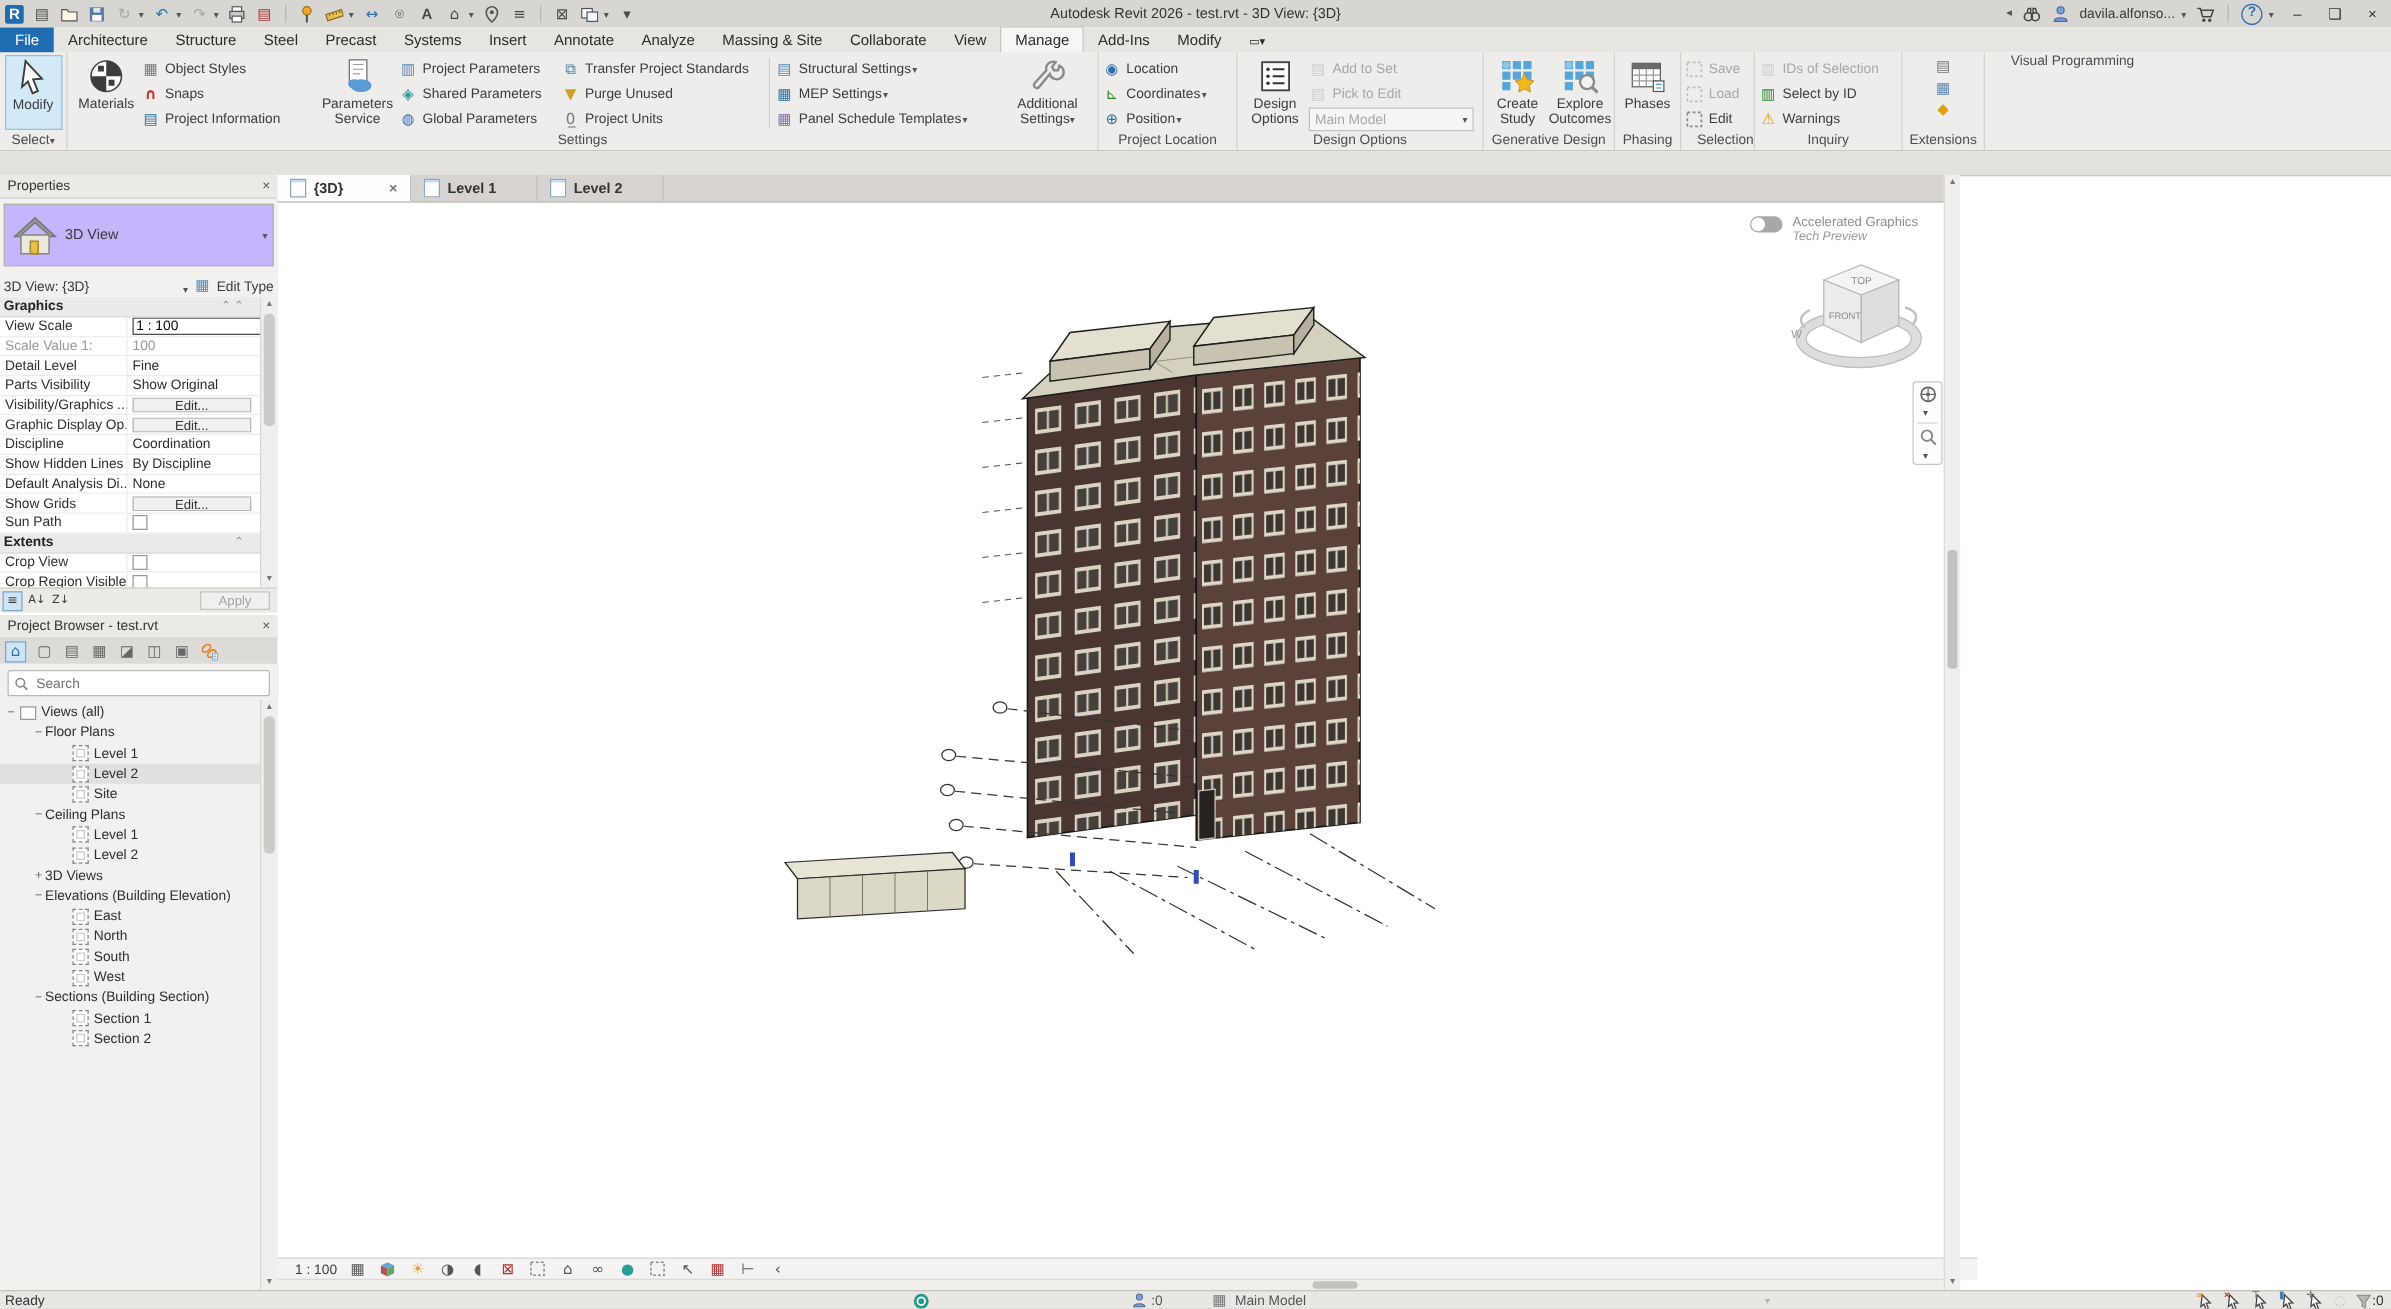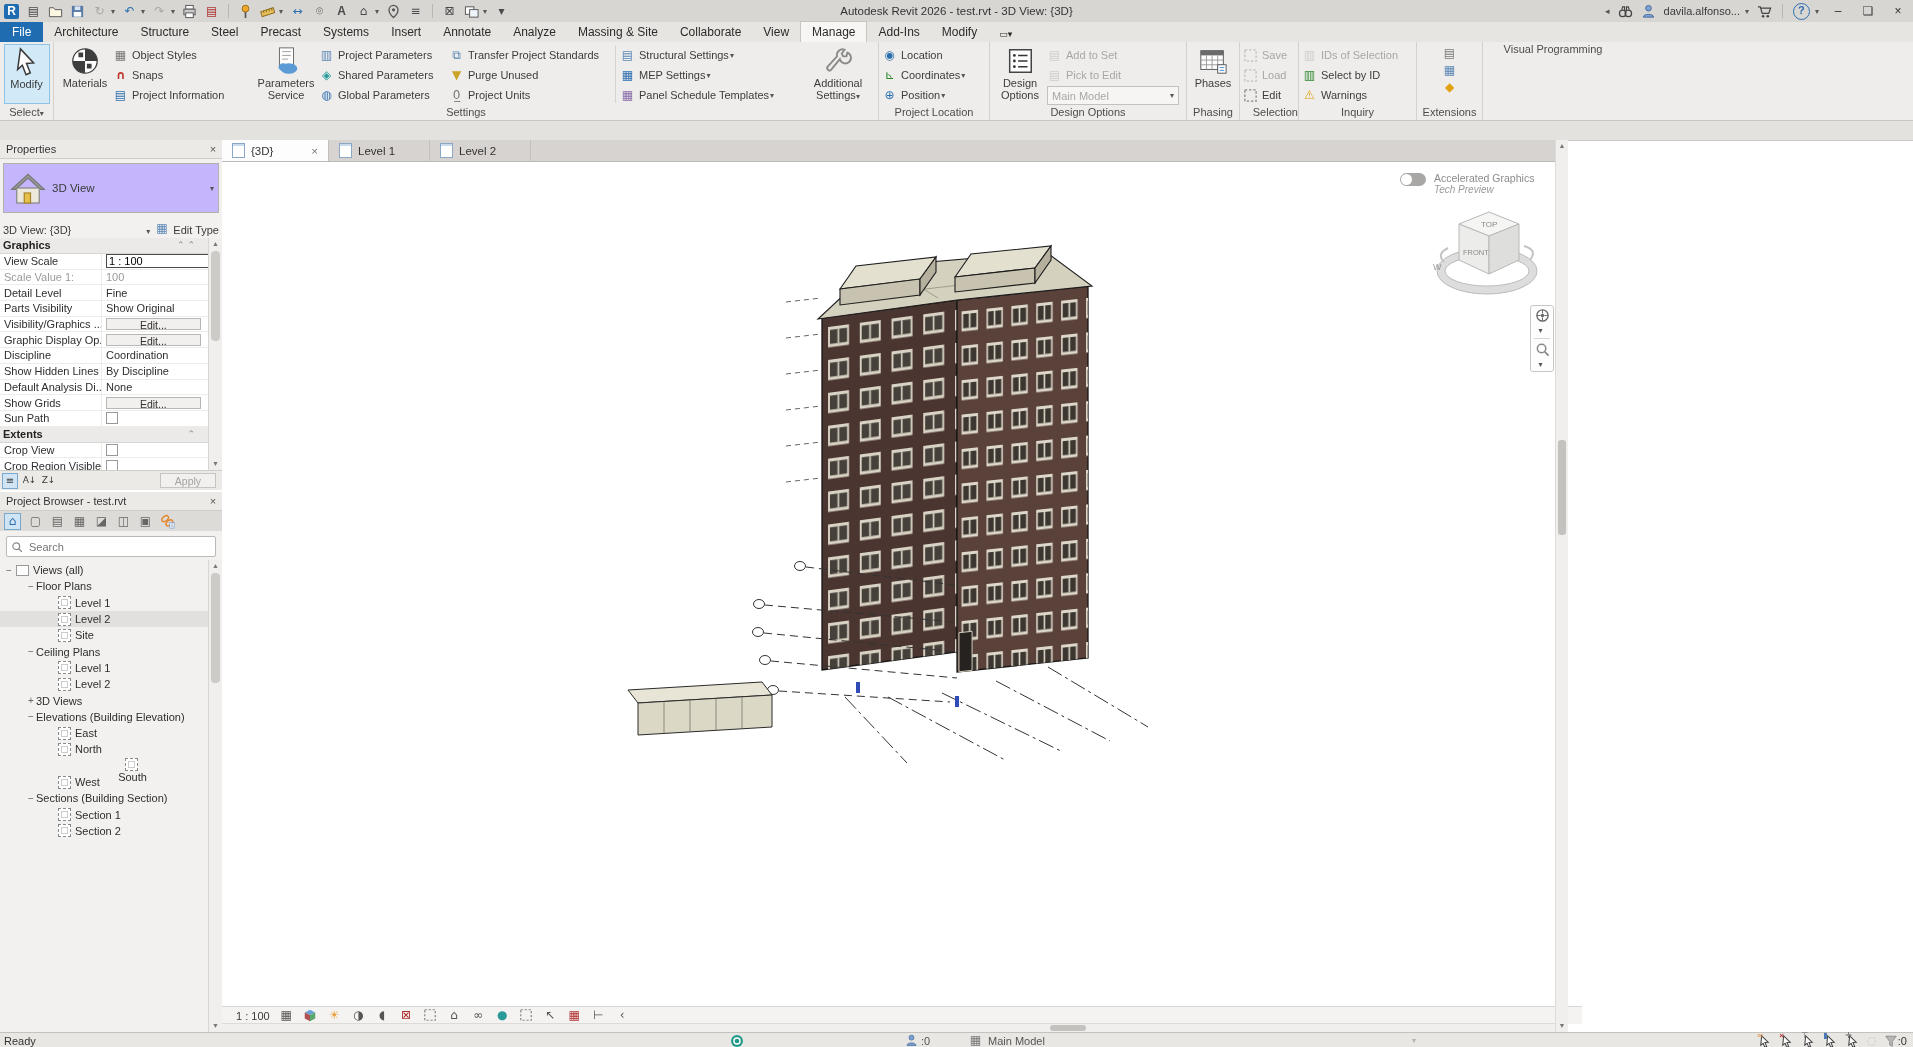--- a/index.html
+++ b/index.html
@@ -51,21 +51,21 @@
   .sthumb{position:absolute;left:2px;width:9px;background:#cdcbc8;border-radius:4px;}
   .sarrow{position:absolute;left:0;width:13px;height:12px;text-align:center;font-size:7px;color:#777;line-height:12px;}
   
   .trow{display:flex;align-items:center;height:16.3px;white-space:nowrap;color:#2e2e2e;}
   .texp{width:10px;text-align:center;color:#666;font-size:10px;flex:none;}
   .tico{width:11px;height:11px;border:1px dashed #888;background:#fff;margin:0 4px 0 2px;flex:none;box-shadow:inset 0 0 0 2px #fff,inset 0 0 0 3px #ccc;}
   .tico3d{width:11px;height:9px;border:1px solid #999;background:#fdfdfd;margin:0 4px 0 2px;flex:none;}
   
   #canvas{position:absolute;left:222px;top:140px;width:1346px;height:892px;background:#fff;}
   #vtabs{position:absolute;left:0;top:0;width:100%;height:21px;background:#d6d3d0;display:flex;border-bottom:1px solid #bdbbb8;}
-  .vtab{display:flex;align-items:center;gap:6px;padding:4px 10px;border-right:1px solid #c2c0bd;color:#333;font-size:11.5px;}
+  .vtab{display:flex;align-items:center;gap:6px;padding:4px 10px;border-right:1px solid #c2c0bd;color:#333;font-size:11.5px;font-weight:bold;}
   .vtab.active{background:#fdfdfd;}
   .vdoc{width:11px;height:13px;border:1px solid #8aa8c5;background:#fff;flex:none;box-shadow:inset 0 2px 0 #c8dcee;}
   #scene{position:absolute;left:0;top:21px;}
   
   #vcbar{position:absolute;left:0;top:866px;width:100%;height:17px;background:#f4f3f1;border-top:1px solid #d8d6d3;display:flex;align-items:center;gap:9px;padding-left:14px;}
   .vci{width:15px;height:15px;font-size:12px;line-height:15px;text-align:center;color:#555;}
   #hscroll{position:absolute;left:0;top:883px;width:1334px;height:9px;background:#f0efed;border-top:1px solid #dddbd8;}
   #vscroll{position:absolute;right:0;top:0px;width:12px;height:892px;background:#f0efed;border-left:1px solid #dddbd8;}
   
   .tgl{width:26px;height:13px;border-radius:7px;background:#a9a7a5;position:relative;flex:none;}
@@ -471,20 +471,37 @@
             </div>
           <div class="combo">
               <span>Main Model</span>
               <span class="car">▾</span>
             </div>
         </div>
       </div>
       <div class="plabel">Design Options</div>
     </div>
 
+    <div class="panel" style="width:104px;">
+      <div class="pbody">
+        <div class="rb" style="width:48px;">
+          <svg class="bi">
+              <use href="#s-study"></use>
+            </svg>
+            <span class="rbl">Create Study</span>
+        </div>
+        <div class="rb" style="width:52px;">
+          <svg class="bi">
+              <use href="#s-explore"></use>
+            </svg>
+            <span class="rbl">Explore Outcomes</span>
+        </div>
+      </div>
+      <div class="plabel">Generative Design</div>
+    </div>
 
 
     <div class="panel" style="width:52px;">
       <div class="pbody" style="justify-content:center;">
         <div class="rb" style="width:46px;">
           <svg class="bi">
               <use href="#s-phases"></use>
             </svg>
             <span class="rbl">Phases</span>
         </div>
@@ -741,21 +758,21 @@
           <span>Elevations (Building Elevation)</span>
         </div>
       <div class="trow" style="padding-left:56px;">
           <span class="tico"></span>
           <span>East</span>
         </div>
       <div class="trow" style="padding-left:56px;">
           <span class="tico"></span>
           <span>North</span>
         </div>
-      <div class="trow" style="padding-left:56px;flex-direction:column;">
+      <div class="trow" style="padding-left:56px;">
           <span class="tico"></span>
           <span>South</span>
         </div>
       <div class="trow" style="padding-left:56px;">
           <span class="tico"></span>
           <span>West</span>
         </div>
       <div class="trow" style="padding-left:26px;">
           <span class="texp">−</span>
           <span>Sections (Building Section)</span>

